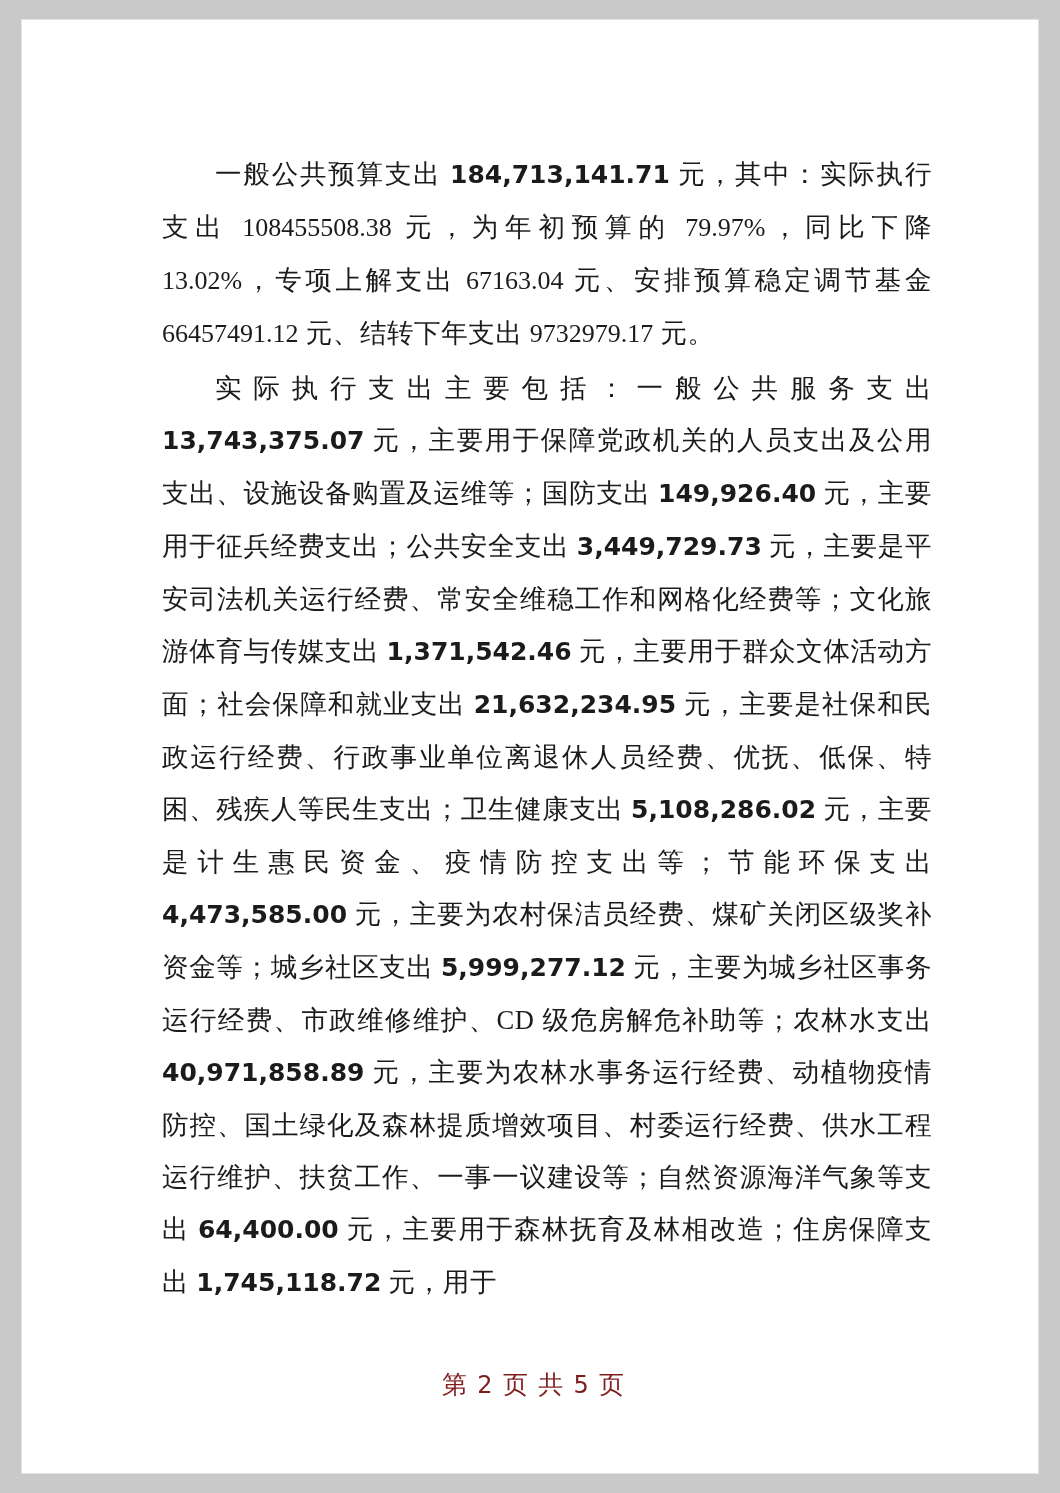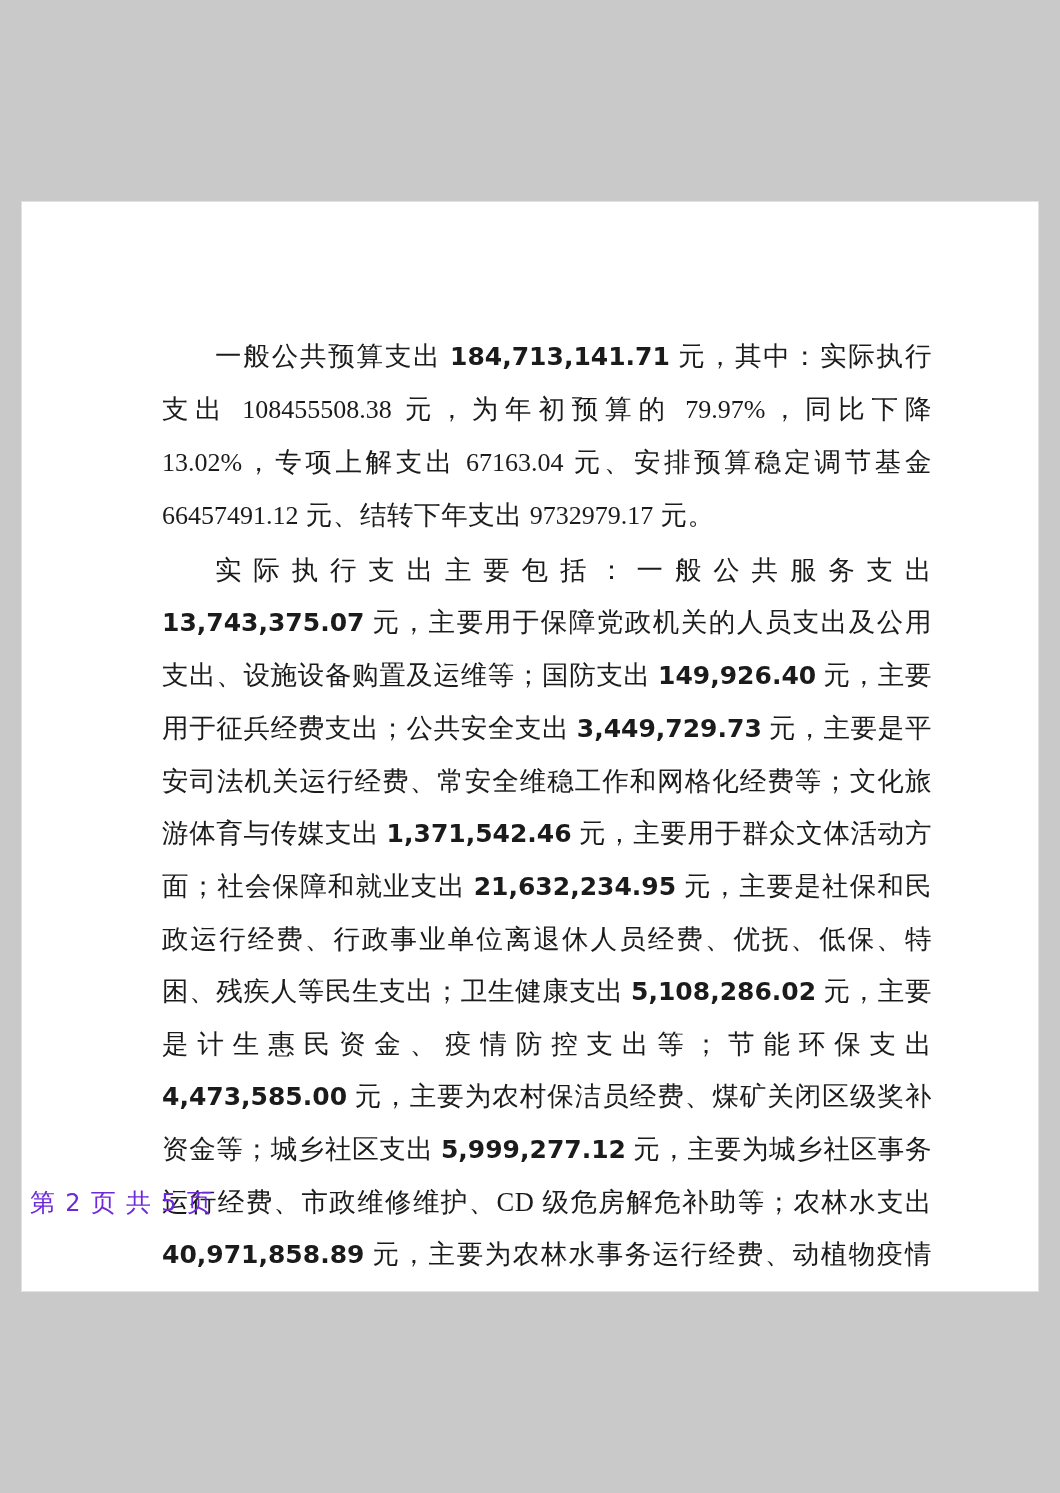--- a/index.html
+++ b/index.html
@@ -11,21 +11,21 @@
     width: 1060px;
     height: 1493px;
     display: flex;
     align-items: center;
     justify-content: center;
     font-family: "Liberation Serif", "DejaVu Serif", serif;
   }
   .page {
     position: relative;
     width: 1018px;
-    height: 1091px;
+    height: 1455px;
     background: #ffffff;
     box-sizing: border-box;
     border: 1px solid #e2e2e2;
     overflow: hidden;
   }
   .content {
     position: absolute;
     left: 140px;
     top: 128px;
     width: 770px;
@@ -51,22 +51,23 @@
     font-family: "Liberation Serif", "DejaVu Serif", serif;
     font-weight: normal;
     letter-spacing: 0;
     font-size: 26px;
   }
   .footer {
     position: absolute;
     left: 8px;
     right: 0;
     bottom: 72px;
+    text-align: center;
     font-size: 25px;
-    color: #6d28d9;
+    color: #7f1d1d;
     letter-spacing: 2px;
     font-family: "Liberation Serif", "DejaVu Serif", serif;
   }
   .footer .fnum {
     font-family: "DejaVu Sans", "Liberation Sans", sans-serif;
     font-size: 24px;
   }
 </style>
 </head>
 <body>

